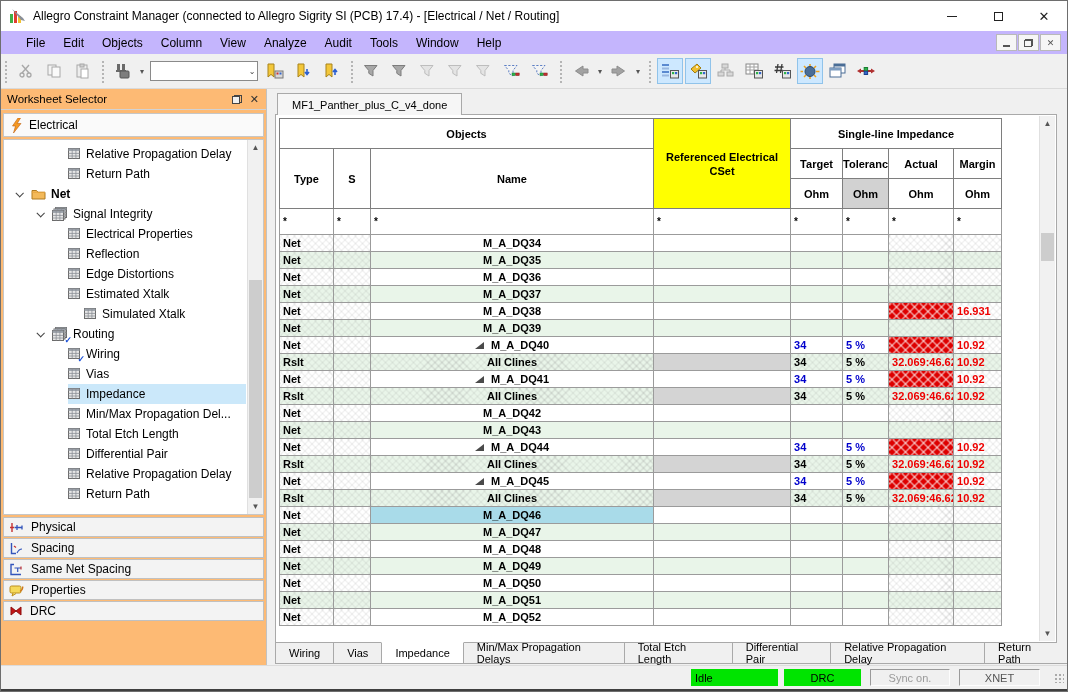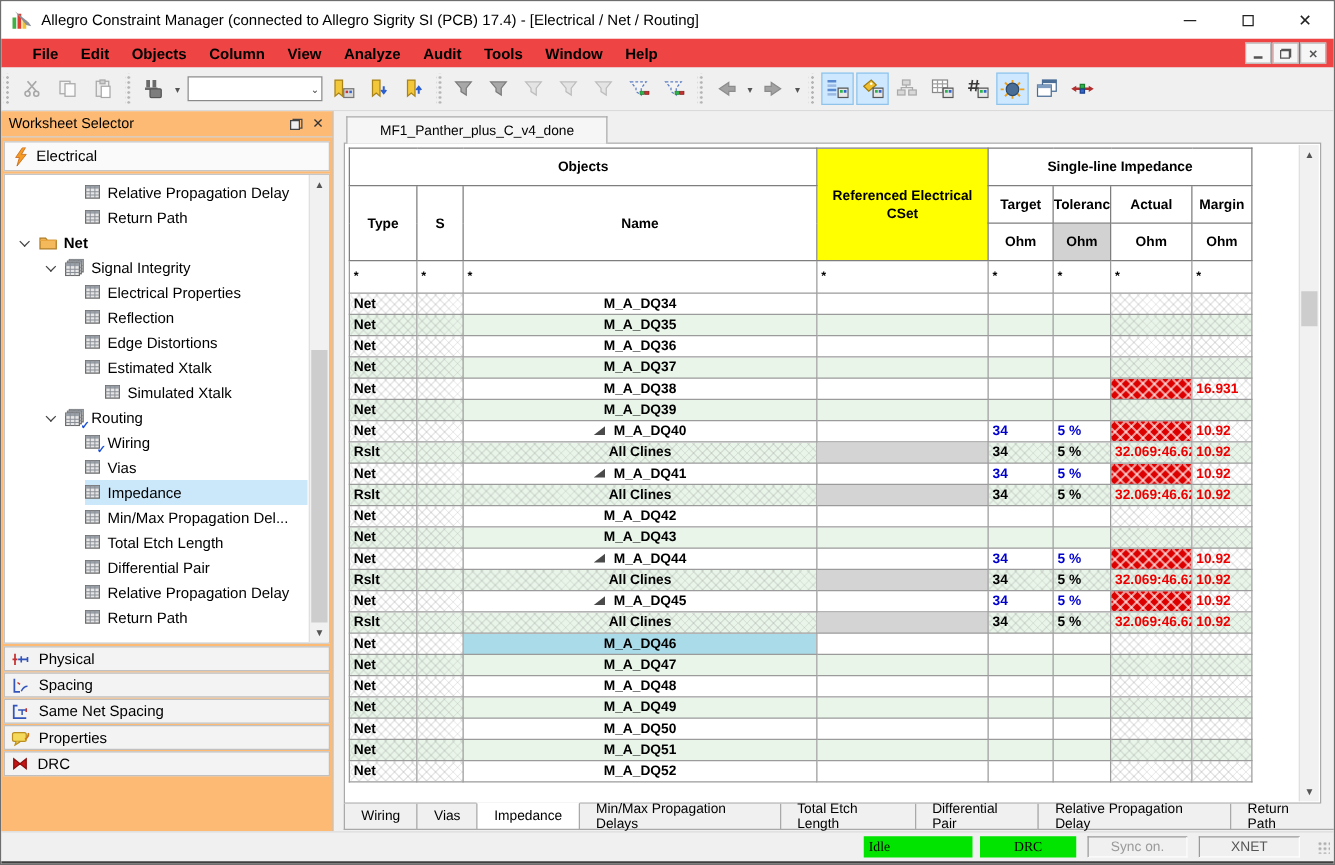--- a/index.html
+++ b/index.html
@@ -12,21 +12,21 @@
   
   .titlebar { position:absolute; top:0; left:0; right:0; height:30px; background:#fff; display:flex; align-items:center; }
   .app-icon { margin-left:8px; width:17px; height:16px; }
   .title-text { margin-left:7px; font-size:12px; color:#000; white-space:nowrap; }
   .win-controls { margin-left:auto; display:flex; height:30px; }
   .win-btn { width:46px; height:30px; display:flex; align-items:center; justify-content:center; color:#222; }
   .glyph-min { width:10px; height:1px; background:#222; }
   .glyph-max { width:9px; height:9px; border:1px solid #222; }
   .glyph-close { font-size:13px; line-height:13px; }
   
-  .menubar { position:absolute; top:30px; left:0; right:0; height:23px; background:#ef4444; display:flex; align-items:center; font-size:12px;font-weight:bold; }
+  .menubar { position:absolute; top:30px; left:0; right:0; height:23px; background:#c4b5fd; display:flex; align-items:center; font-size:12px; }
   .menu-item { padding:3px 9px; color:#000; }
   .menu-item:first-child { margin-left:16px; }
   .mdi-controls { margin-left:auto; margin-right:6px; display:flex; gap:1px; }
   .mdi-btn { width:21px; height:17px; border:1px solid #b9b9b9; background:#f6f6f6; display:flex; align-items:center; justify-content:center; color:#555; font-size:9px; }
   .mdi-min-glyph { width:7px; height:2px; background:#555; margin-top:6px; }
   .mdi-restore-glyph { position:relative; width:9px; height:8px; }
   .mdi-restore-glyph::before { content:""; position:absolute; top:0; right:0; width:6px; height:5px; border:1px solid #555; }
   .mdi-restore-glyph::after  { content:""; position:absolute; bottom:0; left:0; width:6px; height:5px; border:1px solid #555; background:#f6f6f6; }
   
   .toolbar { position:absolute; top:53px; left:0; right:0; height:35px; background:#f0f0f0; border-bottom:1px solid #dadada; display:flex; align-items:center; }
@@ -58,21 +58,21 @@
   .check-ov { position:absolute; right:-4px; bottom:-4px; color:#1a4fd6; font-size:9px; font-weight:bold; }
   
   .vscroll { position:absolute; top:0; bottom:0; right:0; width:16px; background:#f1f1f1; border-left:1px solid #e0e0e0; }
   .vs-arrow { position:absolute; left:0; right:0; height:15px; display:flex; align-items:center; justify-content:center; font-size:8px; color:#555; }
   .vs-up { top:0; } .vs-down { bottom:0; }
   .vs-thumb { position:absolute; left:1px; right:1px; background:#cdcdcd; }
   .accordion { position:absolute; left:2px; right:2px; top:428px; }
   .acc-btn { height:20px; margin-bottom:1px; background:#f3f3f3; border:1px solid #c0c0c0; display:flex; align-items:center; gap:7px; padding-left:5px; font-size:12px; }
   
   .content { position:absolute; left:266px; right:0; top:88px; bottom:26px; background:#f0f0f0; }
-  .doctab { position:absolute; left:10px; top:4px; height:22px; padding:0 26px; background:#f6f6f6; border:1px solid #a9a9a9; border-bottom:none; display:flex; align-items:center; font-size:11px; z-index:2; }
+  .doctab { position:absolute; left:10px; top:4px; height:22px; padding:0 14px; background:#f6f6f6; border:1px solid #a9a9a9; border-bottom:none; display:flex; align-items:center; font-size:11px; z-index:2; }
   .viewport { position:absolute; left:8px; right:10px; top:25px; bottom:22px; background:#fff; border:1px solid #a9a9a9; overflow:hidden; }
   .grid-wrap { position:absolute; top:3px; left:3px; }
   table.grid { border-collapse:collapse; table-layout:fixed; width:722px; }
   .grid th, .grid td { border:1px solid #9b9b9b; overflow:hidden; white-space:nowrap; padding:0 3px; }
   .grid thead th { font-size:11px; font-weight:bold; text-align:center; background:#fff; border-color:#7e7e7e; }
   .grid .h-group { height:30px; }
   .grid .h-sub th { height:30px; }
   .grid .h-ohm th { height:30px; }
   .yellow { background:#ffff00 !important; }
   .ohm-gray { background:#d2d2d2 !important; }
@@ -92,21 +92,21 @@
   .red-t { color:#ee0000; }
   .blue-t { color:#0000cc; }
   .tri { display:inline-block; width:0; height:0; border-bottom:7px solid #4a4a4a; border-left:9px solid transparent; margin-right:7px; }
   
   .bottom-tabs { position:absolute; left:8px; bottom:0; height:22px; display:flex; z-index:2; }
   .btab { padding:0 13px; height:21px; display:flex; align-items:center; font-size:11px; background:#f0f0f0; border:1px solid #a9a9a9; border-top:none; margin-right:-1px; }
   .btab.active { background:#fff; height:22px; margin-top:-1px; border-top:1px solid #fff; z-index:3; }
   
   .statusbar { position:absolute; left:0; right:0; bottom:2px; height:24px; background:#f0f0f0; border-top:1px solid #dcdcdc; display:flex; align-items:center; justify-content:flex-end; }
   .sb { height:17px; font-size:11px; display:flex; align-items:center; }
-  .sb.green { background:#00e400; color:#000;font-family:Liberation Serif, serif; }
+  .sb.green { background:#00e400; color:#000; }
   .sb.sunken { border:1px solid; border-color:#9a9a9a #fdfdfd #fdfdfd #9a9a9a; background:#f0f0f0; justify-content:center; }
   .grip { width:10px; height:10px; margin:0 3px 0 6px; background-image:radial-gradient(circle,#aaa 1px,transparent 1.2px); background-size:4px 4px; }
   .bottom-edge { position:absolute; bottom:0; left:0; right:0; height:2px; background:#3f3f3f; }
   svg { display:block; }
 </style>
 </head>
 <body>
 
 <div id="window">
 

